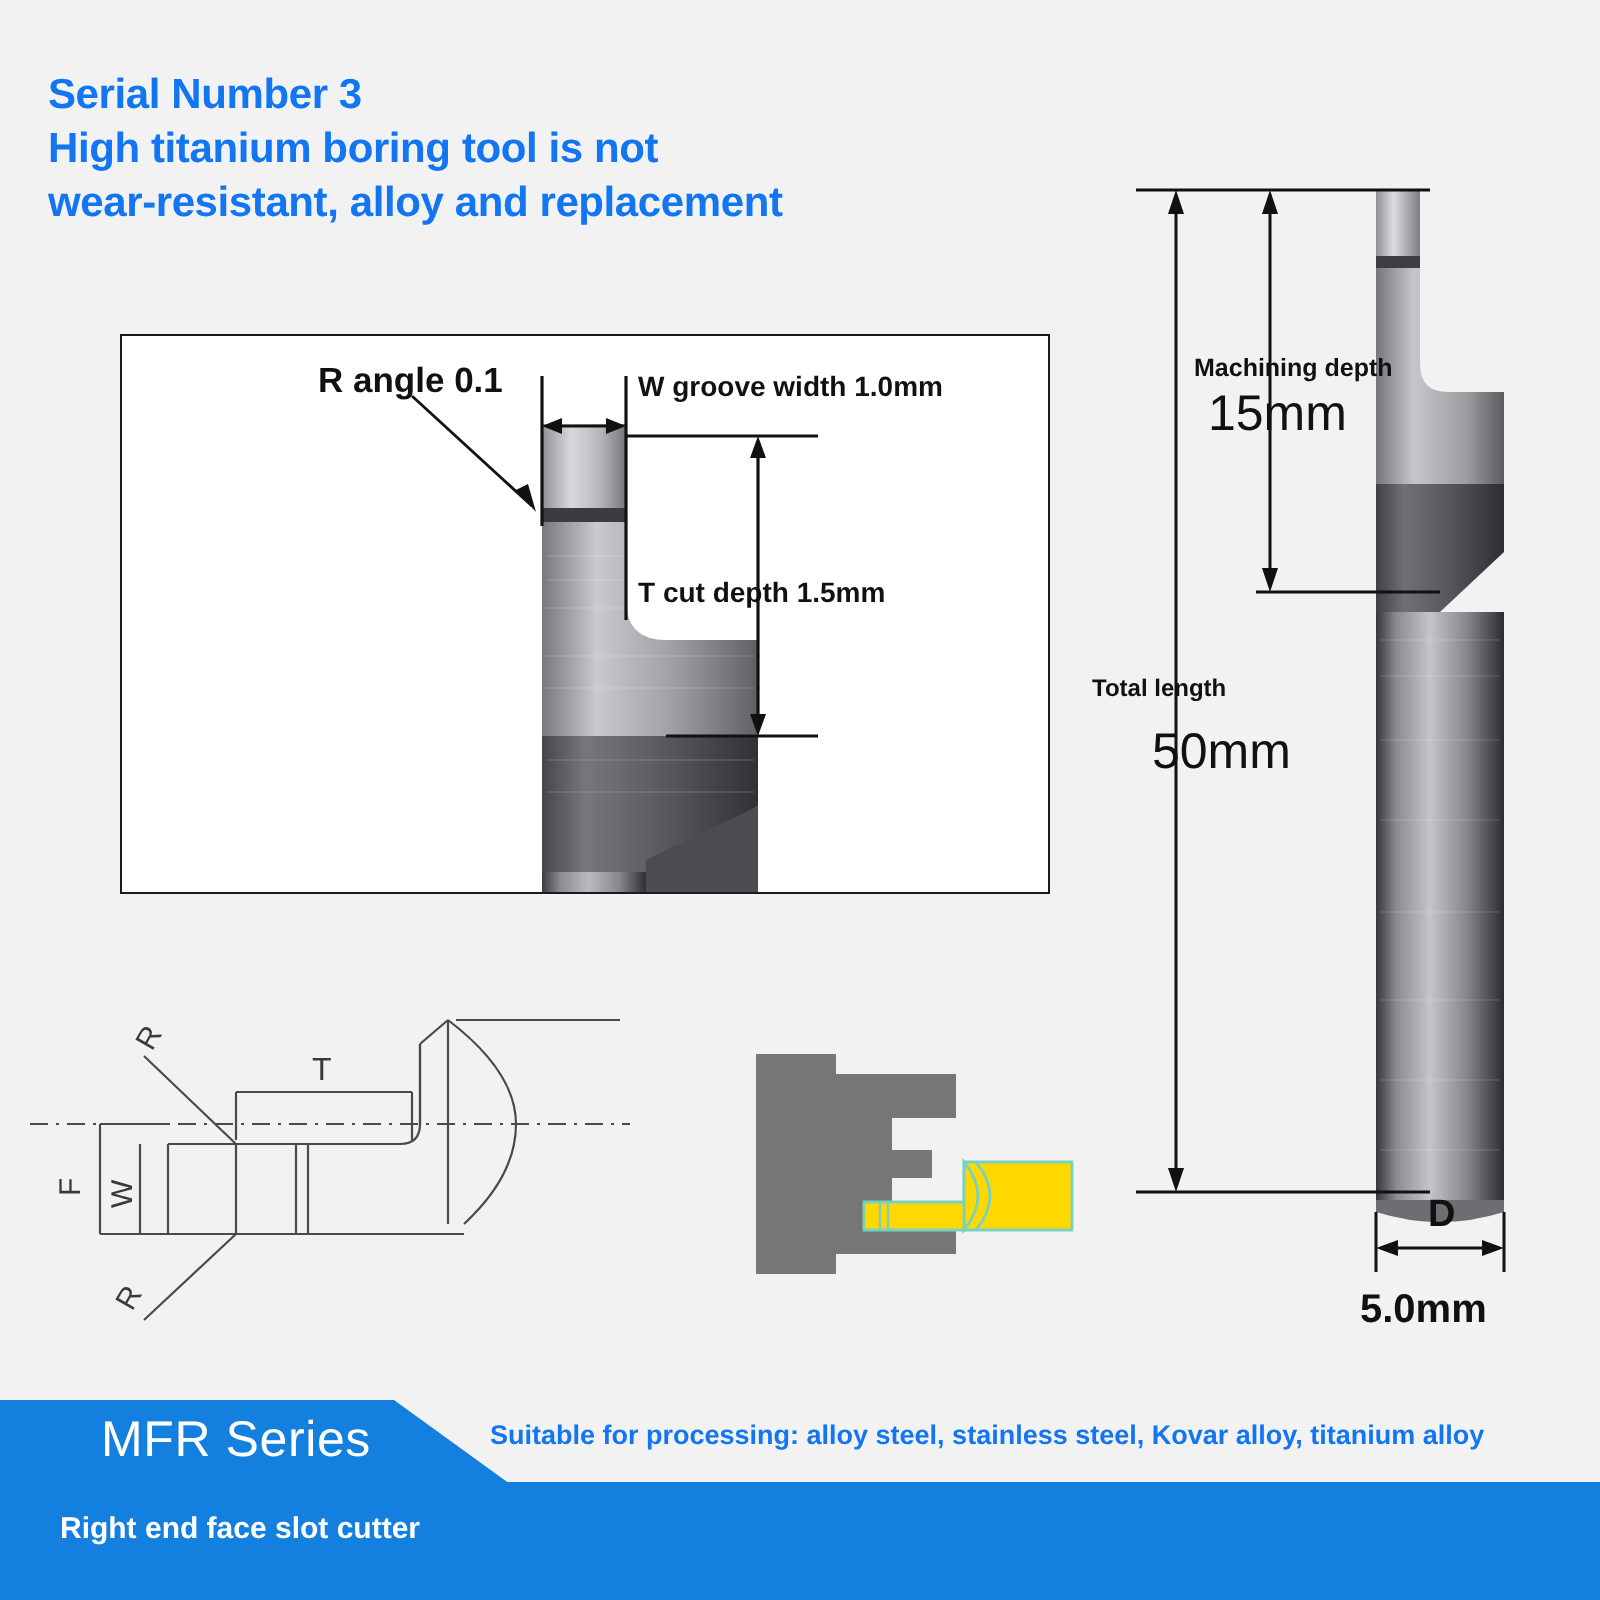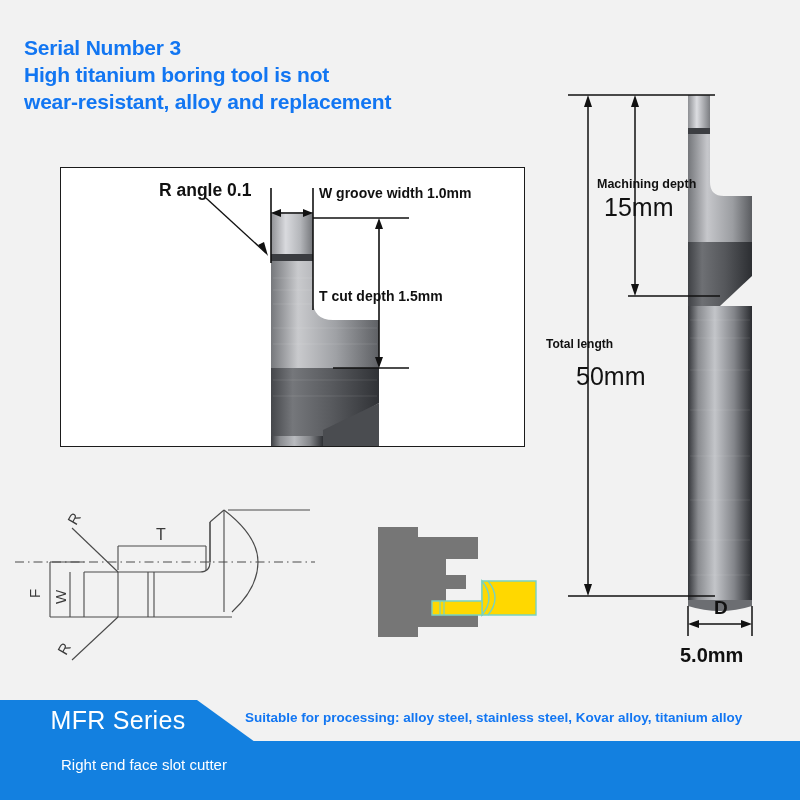--- a/index.html
+++ b/index.html
@@ -117,23 +117,22 @@
     z-index: 4;
   }
   .series-sub {
     position: absolute;
     left: 0;
     top: 56px;
     width: 240px;
     text-align: center;
     color: #ffffff;
     font-size: 15px;
-    font-weight: normal;
+    font-weight: bold;
     z-index: 4;
-    padding-left: 24px;
   }
   .suitable {
     position: absolute;
     left: 245px;
     top: 10px;
     color: #1276f2;
     font-size: 13.5px;
     font-weight: bold;
     white-space: nowrap;
     z-index: 4;

